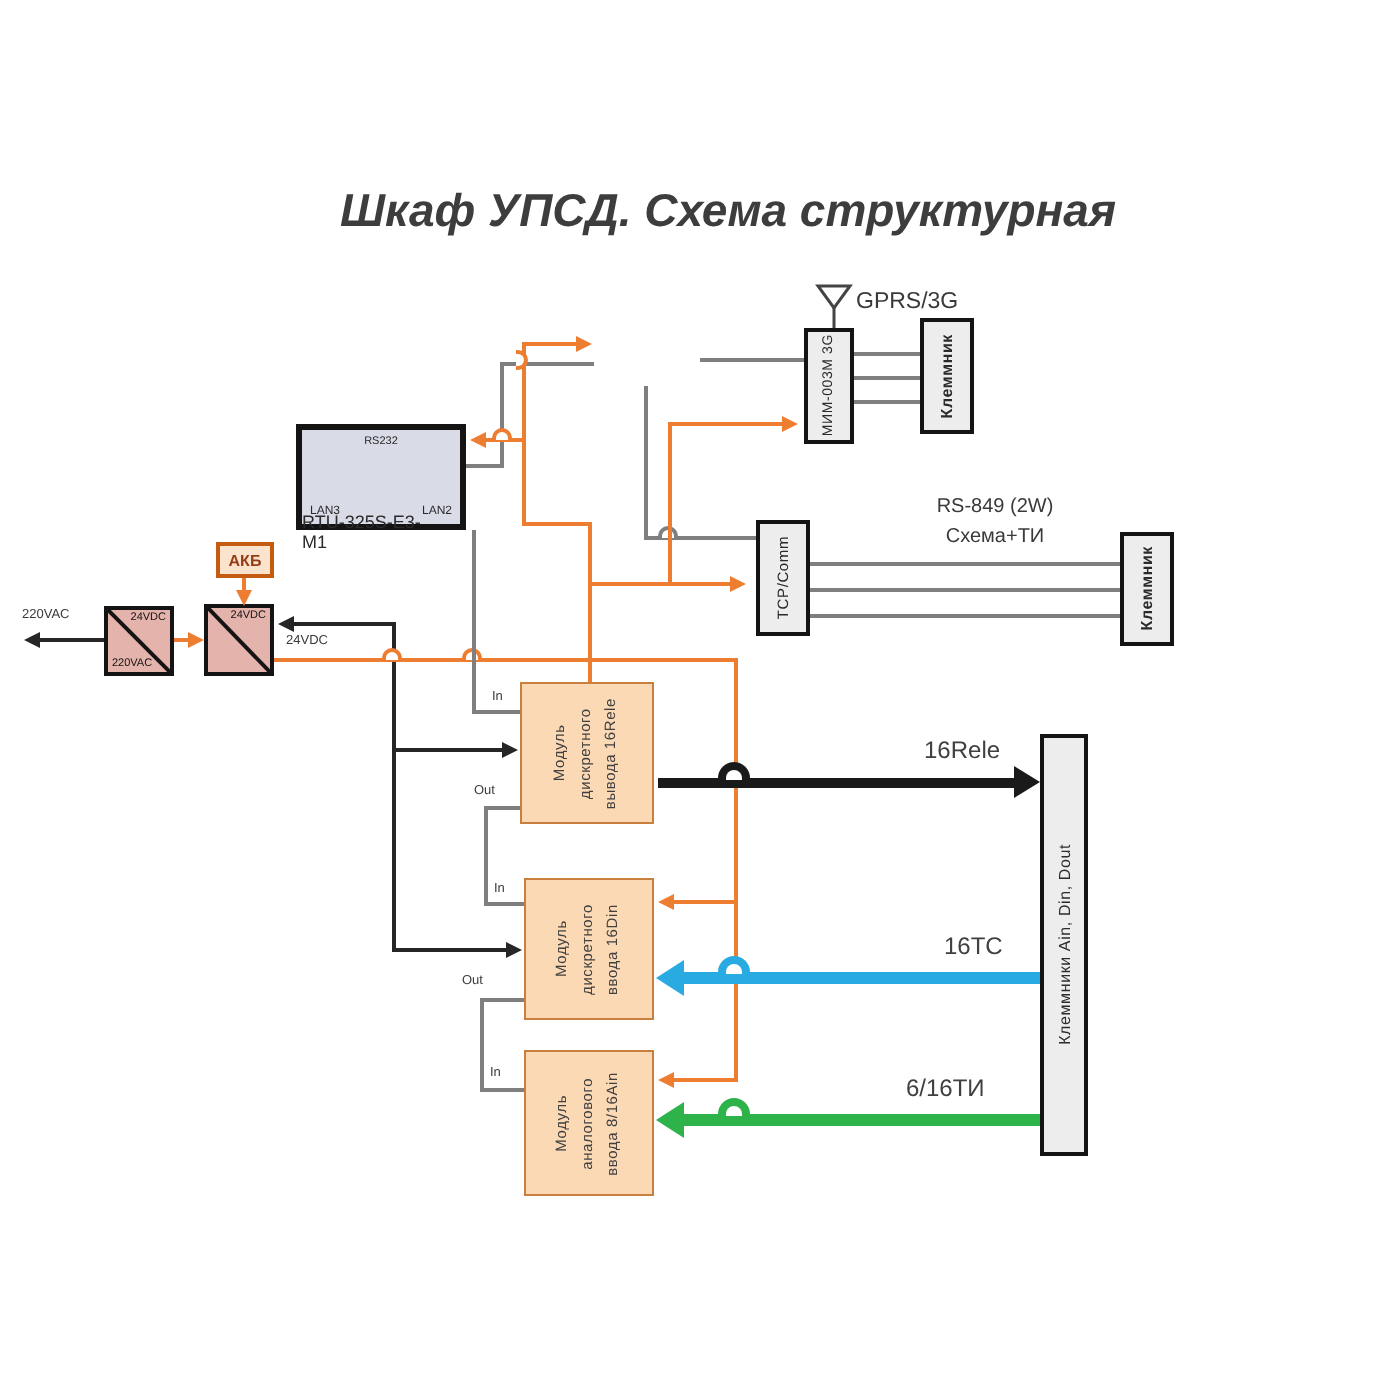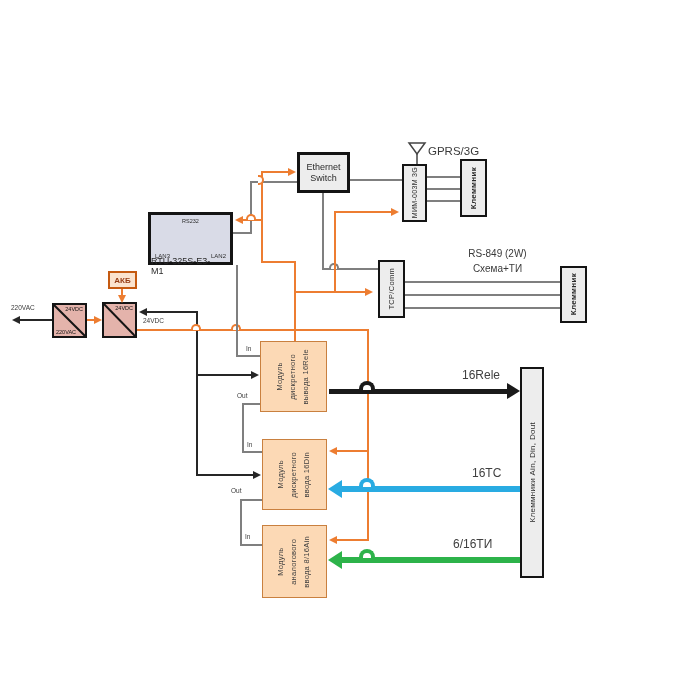--- a/index.html
+++ b/index.html
@@ -32,31 +32,28 @@
   .small6{font-size:6.5px;}
   .title{position:absolute;font-size:23px;font-style:italic;font-weight:600;color:#3d3d3d;
          text-align:center;white-space:nowrap;}
   .pre{white-space:pre-line;}
 </style>
 </head>
 <body>
 
 <div class="canvas">
 
+  <div class="title" style="left:170px;top:92px;width:380px;">Шкаф УПСД. Схема структурная</div>
 
   <svg class="abs" style="left:406px;top:141px;" width="22" height="25">
     <polygon points="3,2 19,2 11,13" fill="none" stroke="#444" stroke-width="1.5"></polygon>
     <line x1="11" y1="13" x2="11" y2="25" stroke="#444" stroke-width="1.5"></line>
   </svg>
   <div class="lbl" style="left:428px;top:145px;font-size:11.5px;">GPRS/3G</div>
 
-  <div class="box" style="left:297px;top:152px;width:53px;height:41px;font-size:9px;line-height:1.2;">
-    <span class="pre">Ethernet
-Switch</span>
-  </div>
 
   <div class="box thin" style="left:402px;top:164px;width:25px;height:58px;font-size:7px;">
     <span class="vtext">МИМ-003М 3G</span>
   </div>
 
   <div class="box thin" style="left:460px;top:159px;width:27px;height:58px;font-size:8px;font-weight:bold;">
     <span class="vtext">Клеммник</span>
   </div>
 
   <div class="wire h gray" style="left:350px;top:179px;width:52px;"></div>

